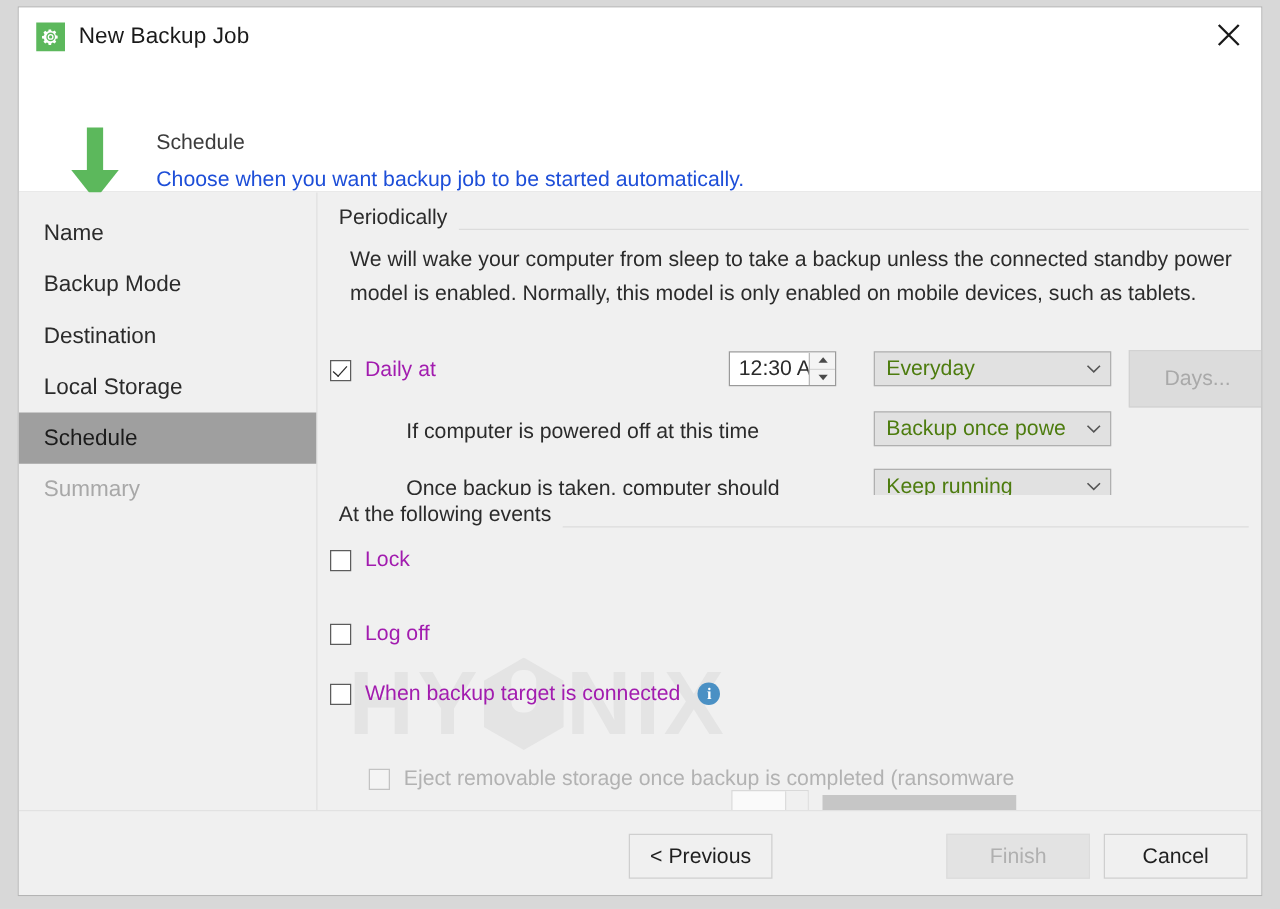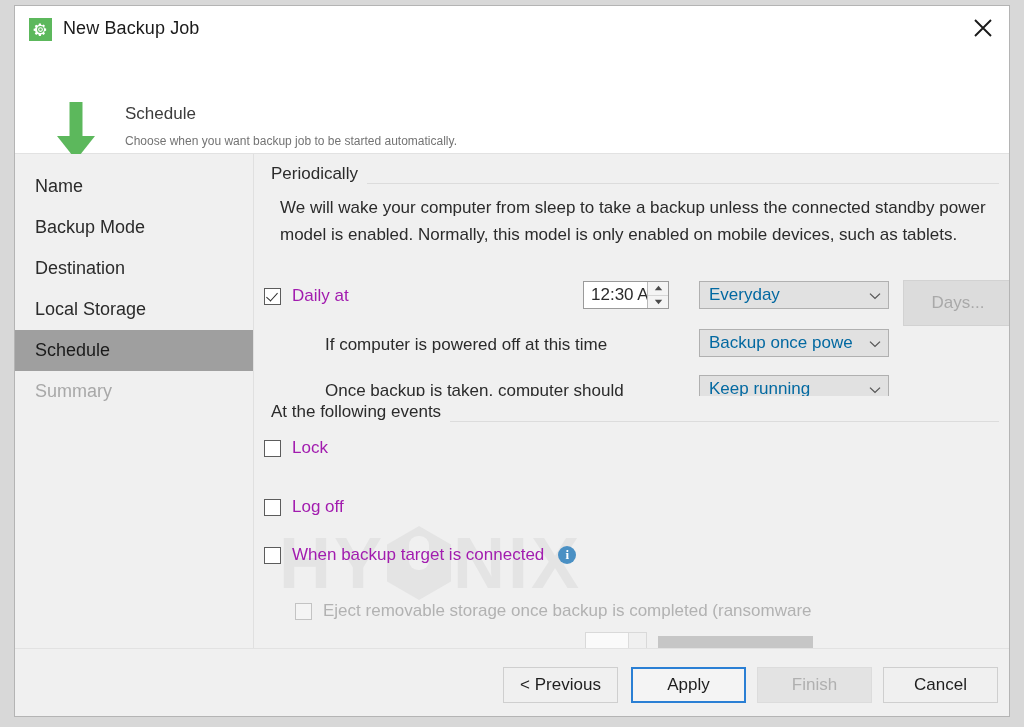--- a/index.html
+++ b/index.html
@@ -85,22 +85,22 @@
     left: 110px;
     top: 54px;
     font-size: 17px;
     color: #3c3c3c;
     white-space: nowrap;
   }
   #header-sub {
     position: absolute;
     left: 110px;
     top: 84px;
-    font-size: 12px;
-    color: #737373;
+    font-size: 17px;
+    color: #1d4ed8;
     white-space: nowrap;
   }
 
   
   #body {
     position: relative;
     height: 494px;
     background: #f0f0f0;
   }
   #sidebar {
@@ -272,21 +272,21 @@
     box-sizing: border-box;
     display: flex;
     align-items: center;
     justify-content: space-between;
     padding: 0 7px 0 9px;
     cursor: default;
     overflow: hidden;
   }
   .combo-text {
     font-size: 17px;
-    color: #0369a1;
+    color: #4d7c0f;
     white-space: nowrap;
     overflow: hidden;
   }
   .btn-disabled {
     position: absolute;
     height: 46px;
     background: #dcdcdc;
     border: 1px solid #d2d2d2;
     box-sizing: border-box;
     display: flex;
@@ -540,33 +540,32 @@
         <span class="chk"></span>
         <span class="row-label">Log off</span>
       </div>
 
       <div class="row" style="top:386px; z-index:6;">
         <span class="chk"></span>
         <span class="row-label">When backup target is connected</span>
         <span class="info-icon">i</span>
       </div>
 
-      <div class="row" style="top:442px; left:40px; z-index:6;">
+      <div class="row" style="top:454px; left:40px; z-index:6;">
         <span class="chk dis"></span>
         <span class="row-label dis">Eject removable storage once backup is completed (ransomware</span>
       </div>
 
       <div id="clipped-row">
         <span id="clipped-spin"></span>
         <span id="clipped-combo"></span>
       </div>
 
     </div>
   </div>
 
   <div id="footer">
     <div class="fbtn" style="left:488px; width:115px;">&lt; Previous</div>
-    <div class="fbtn focused" style="left:616px; width:115px;">Apply</div>
     <div class="fbtn disabled" style="left:742px; width:115px;">Finish</div>
     <div class="fbtn" style="left:868px; width:115px;">Cancel</div>
   </div>
 
 </div>
 
 </body></html>

